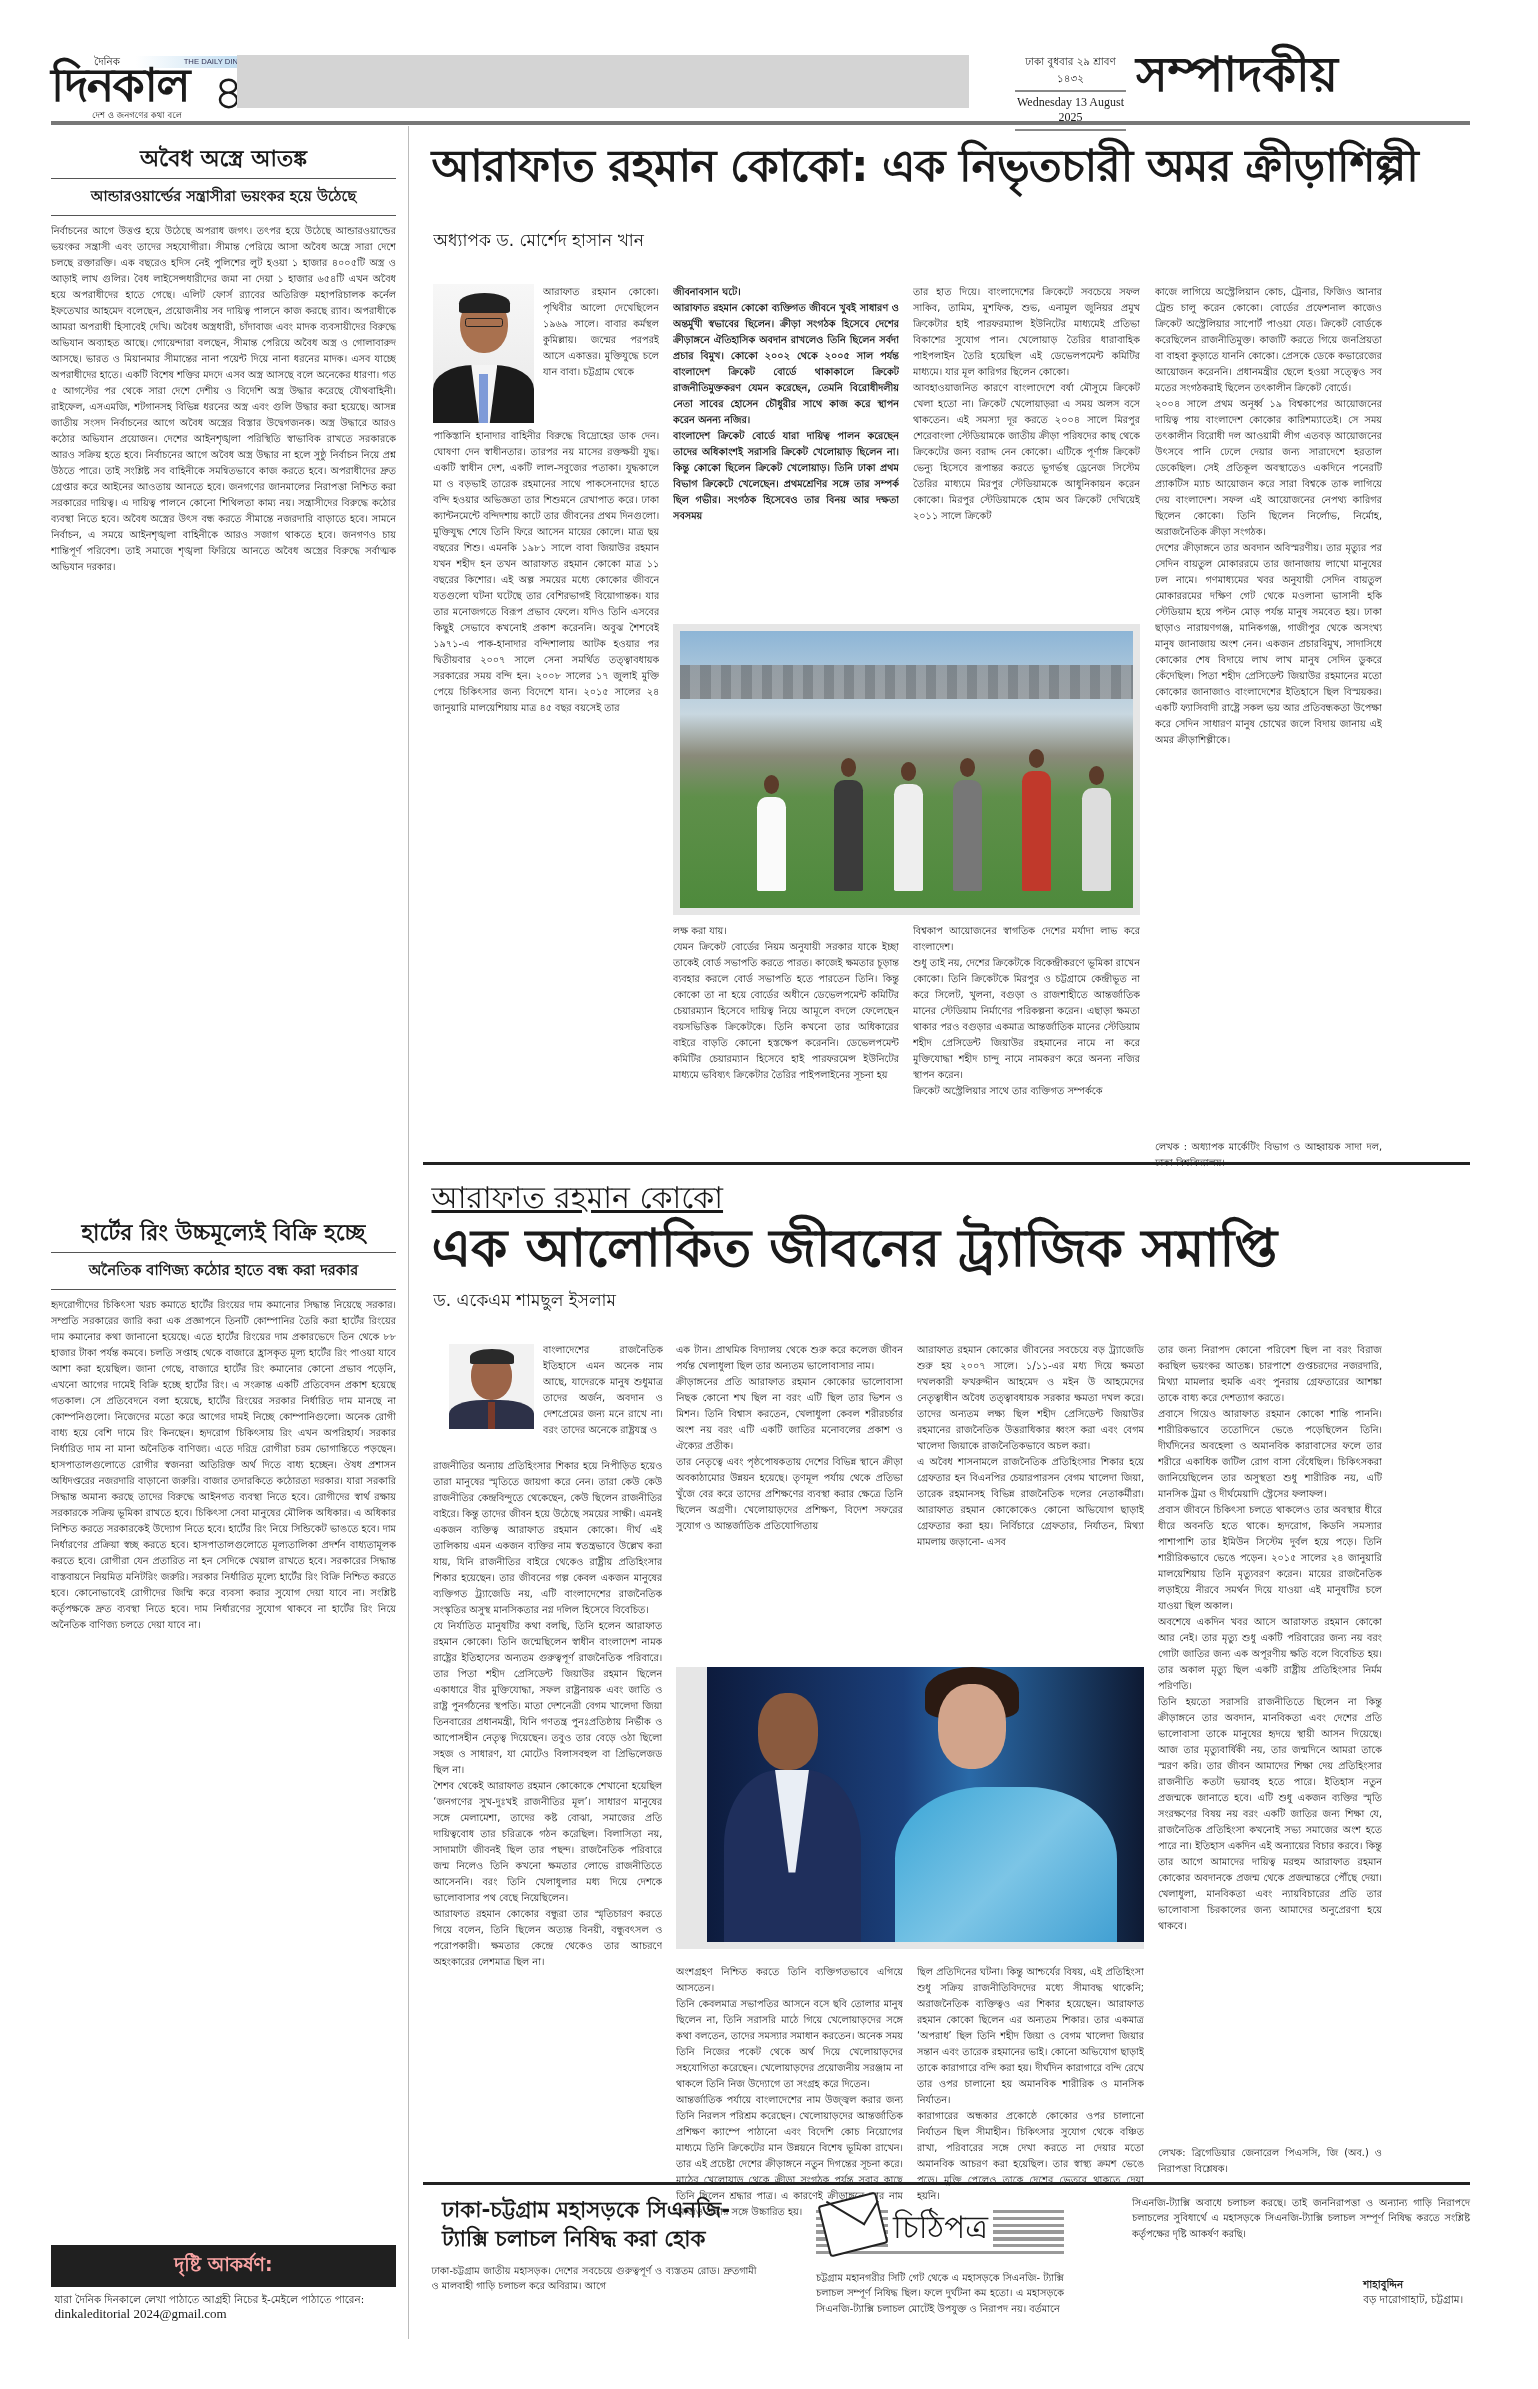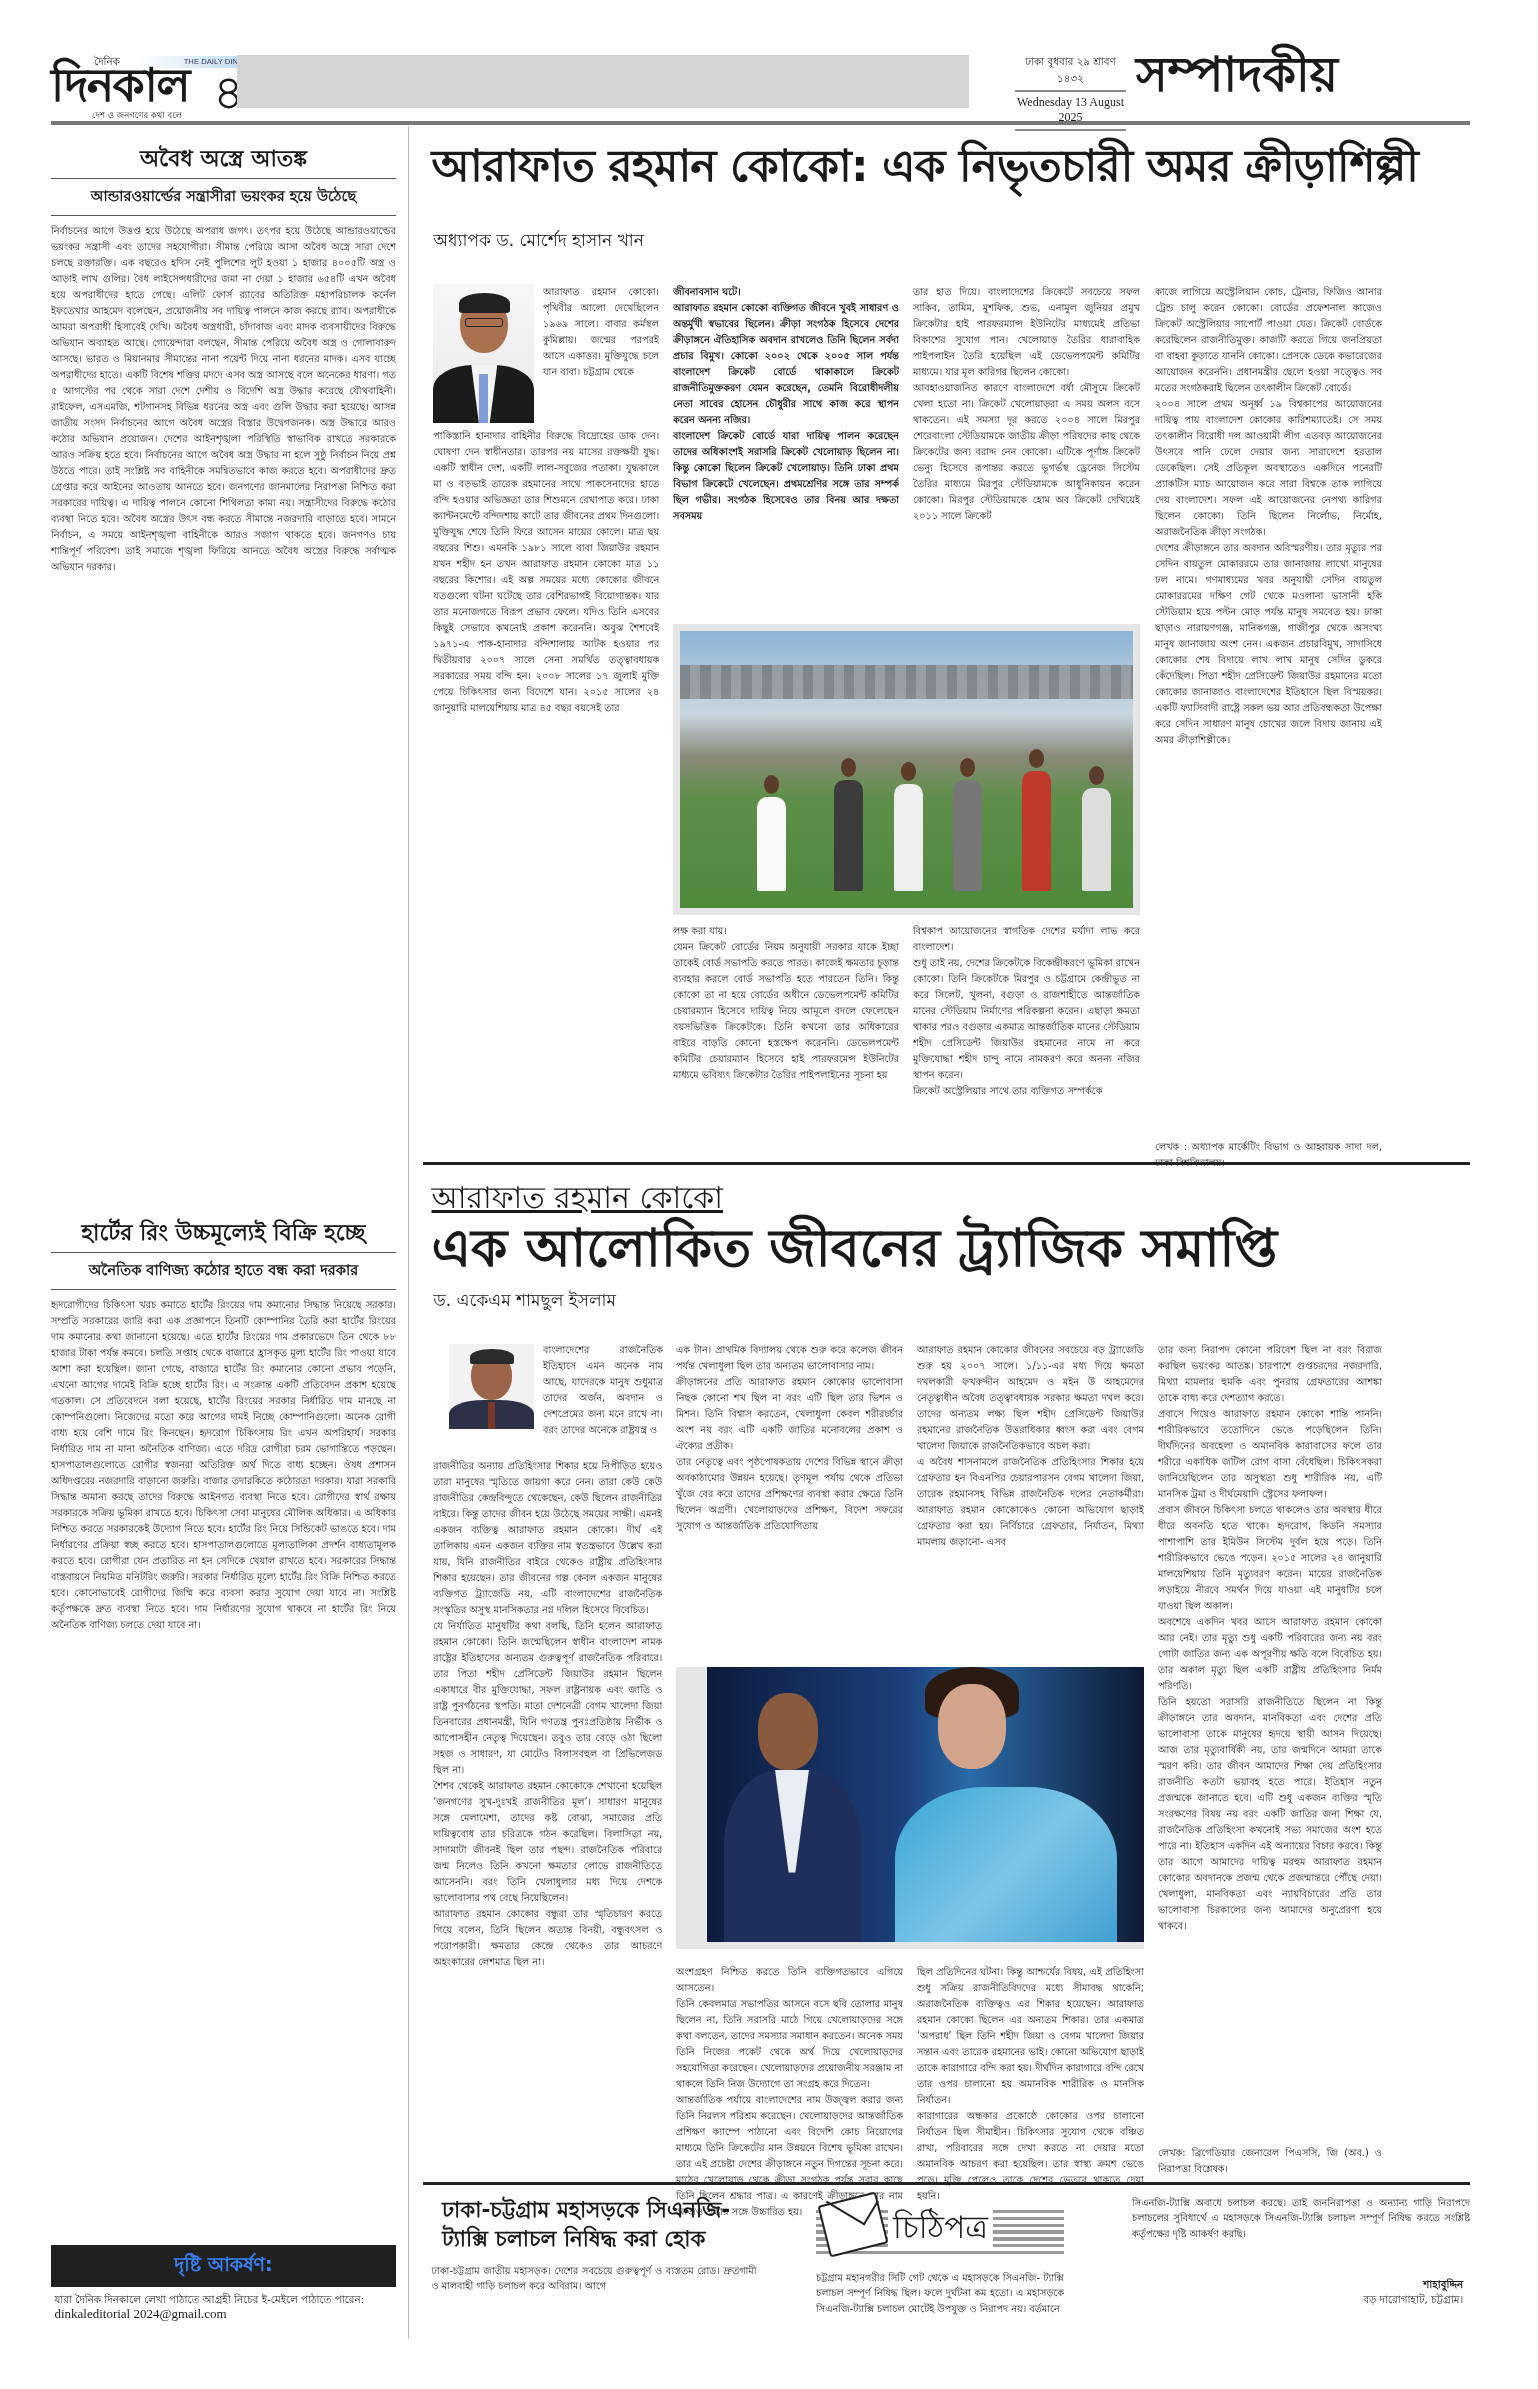--- a/index.html
+++ b/index.html
@@ -20,21 +20,21 @@
   .date-en { font-family: "Liberation Serif", serif; font-size: 12px; text-align: center; padding: 3.4px 0; border-bottom: 2.6px solid #888; }
   .section-title { position: absolute; left: 1085px; top: -6.8px; font-size: 48px; font-weight: bold; line-height: 60px; }
   .head-rule { position: absolute; left: 51px; top: 121px; width: 1419px; height: 4.3px; background: #777; }
 
   
   .left-col { position: absolute; left: 51px; top: 137px; width: 345px; }
   .col-divider { position: absolute; left: 408px; top: 126px; width: 0.9px; height: 2213px; background: #bbb; }
   .kicker-title { font-size: 22px; font-weight: bold; text-align: center; line-height: 29px; margin-top: 6.8px; }
   .sub-title { font-size: 14.5px; text-align: center; border-top: 1.7px solid #555; border-bottom: 1.7px solid #555; padding: 6px 0; margin: 5.1px 0 6.8px; }
   .body-text { font-size: 9.7px; line-height: 16px; text-align: justify; }
-  .attn-bar { background: #202020; color: #3b82f6; text-align: center; font-size: 19px; font-weight: bold; padding: 5.1px 0; margin-top: 8.5px; }
+  .attn-bar { background: #202020; color: #fca5a5; text-align: center; font-size: 19px; font-weight: bold; padding: 5.1px 0; margin-top: 8.5px; }
   .attn-text { font-size: 10.3px; padding: 5.1px 3.4px; line-height: 14.5px; }
   .attn-text .email { font-family: "Liberation Serif", serif; font-size: 13px; }
 
   
   .art1 { position: absolute; left: 423px; top: 137px; width: 1047px; }
   .art1-title { font-size: 44px; font-weight: bold; letter-spacing: -0.9px; line-height: 58px; margin-left: 8.5px; }
   .byline { font-size: 17px; margin: 32px 0 0 10.3px; }
   .art1-body { position: relative; margin-top: 29px; height: 889px; }
   .col { position: absolute; font-size: 9.7px; line-height: 16px; text-align: justify; }
   .portrait { position: absolute; width: 101px; height: 139px; background: linear-gradient(180deg, #f7f7f7 0%, #e8e8e8 100%); overflow: hidden; }
@@ -79,21 +79,21 @@
   .bottom-strip { position: absolute; left: 423px; top: 2188px; width: 1047px; height: 111px; }
   .edit-title { position: absolute; left: 19px; top: 6.8px; width: 325px; font-size: 21.4px; font-weight: bold; line-height: 29px; }
   .edit-body { position: absolute; left: 8.5px; top: 75px; width: 325px; font-size: 9.7px; line-height: 15.4px; text-align: justify; }
   .letters-logo { position: absolute; left: 393px; top: 6.8px; width: 248px; height: 68px; }
   .letters-stripes { position: absolute; left: 0; top: 15.4px; width: 248px; height: 48px; background: repeating-linear-gradient(180deg, #999 0 3.4px, #fff 3.4px 6.8px); }
   .envelope { position: absolute; left: 6.8px; top: 3.4px; width: 60px; height: 53px; background: #fff; border: 2.6px solid #222; border-radius: 3.4px; transform: rotate(-14deg); }
   .envelope::before { content: ""; position: absolute; left: 3.4px; top: 3.4px; width: 43px; height: 26px; border-right: 2.6px solid #222; border-bottom: 2.6px solid #222; transform: rotate(45deg) translate(-5.1px, -15.4px); }
   .letters-label { position: absolute; left: 72px; top: 10.3px; background: #fff; font-size: 31px; padding: 0 5.1px; line-height: 44px; }
   .letters-body { position: absolute; left: 393px; top: 82px; width: 248px; font-size: 9.7px; line-height: 15.4px; text-align: justify; }
   .letters-right { position: absolute; left: 709px; top: 6.8px; width: 338px; font-size: 9.7px; line-height: 15.4px; text-align: justify; }
-  .signature { position: absolute; right: 6.8px; top: 89px; text-align: right; font-size: 10.3px; line-height: 15.4px; }
+  .signature { position: absolute; right: 6.8px; top: 89px; font-size: 10.3px; line-height: 15.4px; }
   .signature .name { font-weight: bold; }
 </style>
 </head>
 <body>
 
 <header class="masthead">
   <div class="logo">
     <span class="logo-small">দৈনিক</span>
     <span class="logo-eng">THE DAILY DINKAL</span>
     <span class="logo-main">দিনকাল</span>

